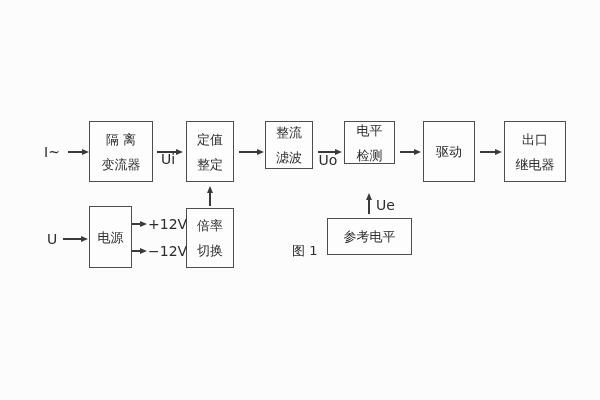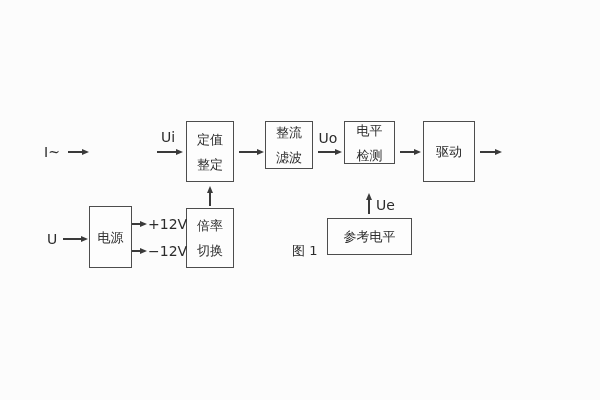--- a/index.html
+++ b/index.html
@@ -11,59 +11,67 @@
   }
   .box{
     position:absolute;box-sizing:border-box;
     border:1.5px solid #4d4d4d;background:#fdfdfd;
     display:flex;flex-direction:column;align-items:center;justify-content:center;
     gap:12px;font-size:13px;line-height:1;white-space:nowrap;
   }
   .box span{display:block;}
   .lbl{position:absolute;font-size:14px;line-height:1;white-space:nowrap;}
   .lbl.cn{font-size:13px;text-align:center;}
-  .lbl.center{text-align:center;}
+  .lbl.center{text-align:center;margin-top:22px;}
   .hline{position:absolute;height:1.5px;background:#3a3a3a;}
   .hline.arrow::after{
     content:"";position:absolute;left:100%;top:50%;transform:translateY(-50%);
     width:0;height:0;border-left:7px solid #3a3a3a;
     border-top:3.2px solid transparent;border-bottom:3.2px solid transparent;
   }
   .vline{position:absolute;width:1.5px;background:#3a3a3a;}
   .vline.arrow-up::before{
     content:"";position:absolute;bottom:100%;left:50%;transform:translateX(-50%);
     width:0;height:0;border-bottom:7px solid #3a3a3a;
     border-left:3.2px solid transparent;border-right:3.2px solid transparent;
   }
 </style>
 </head>
 <body>
 
 <div class="canvas">
 
+  <div class="box" style="left:89px;top:121px;width:64px;height:61px;">
+    <span>隔 离</span>
+    <span>变流器</span>
+  </div>
 
   <div class="box" style="left:186px;top:121px;width:48px;height:61px;">
     <span>定值</span>
     <span>整定</span>
   </div>
 
   <div class="box" style="left:265px;top:121px;width:48px;height:48px;">
     <span>整流</span>
     <span>滤波</span>
   </div>
 
   <div class="box" style="left:344px;top:121px;width:51px;height:43px;">
     <span>电平</span>
     <span>检测</span>
   </div>
 
   <div class="box" style="left:423px;top:121px;width:52px;height:61px;">
     <span>驱动</span>
   </div>
 
+  <div class="box" style="left:504px;top:121px;width:62px;height:61px;">
+    <span>出口</span>
+    <span>继电器</span>
+  </div>
 
   <div class="box" style="left:186px;top:208px;width:48px;height:60px;">
     <span>倍率</span>
     <span>切换</span>
   </div>
 
   <div class="box" style="left:89px;top:206px;width:43px;height:62px;">
     <span>电源</span>
   </div>
 

